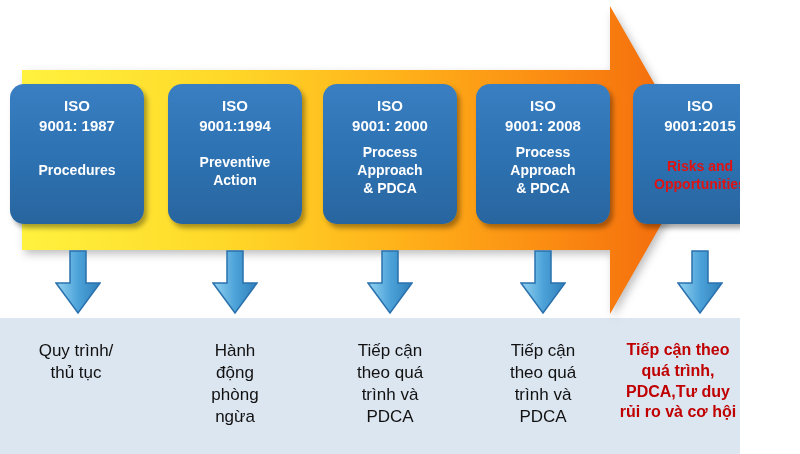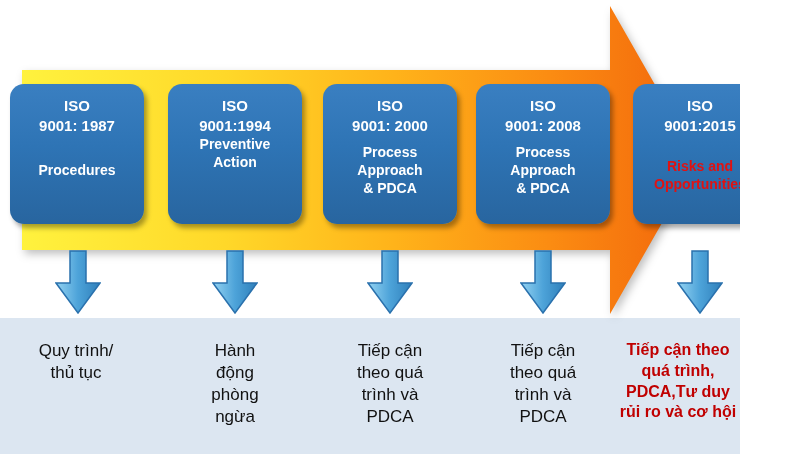--- a/index.html
+++ b/index.html
@@ -36,21 +36,21 @@
   }
   .iso-title {
     font-weight:bold; font-size:15px; line-height:1.3;
     white-space:pre-line; display:block;
   }
   .iso-desc {
     display:block; font-weight:bold; font-size:14px; line-height:1.3;
     white-space:pre-line;
   }
   .stage-0 .iso-desc { margin-top:26px; }
-  .stage-1 .iso-desc { }
+  .stage-1 .iso-desc { margin-top:18px; }
   .stage-2 .iso-desc { margin-top:8px; }
   .stage-3 .iso-desc { margin-top:8px; }
   .stage-4 .iso-desc { margin-top:22px; color:#e01212; }
 
   .sb0 { left:10px; }
   .sb1 { left:168px; }
   .sb2 { left:323px; }
   .sb3 { left:476px; }
   .sb4 { left:633px; }
 

